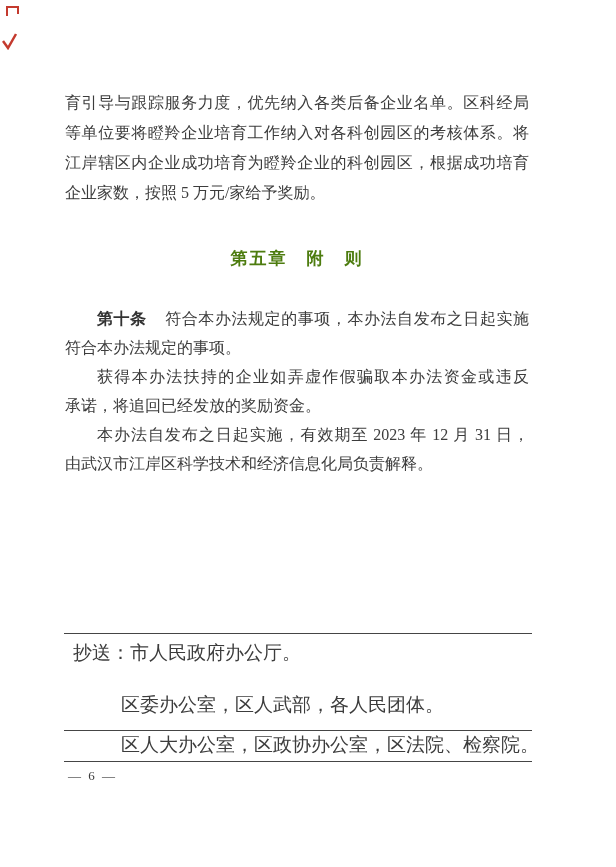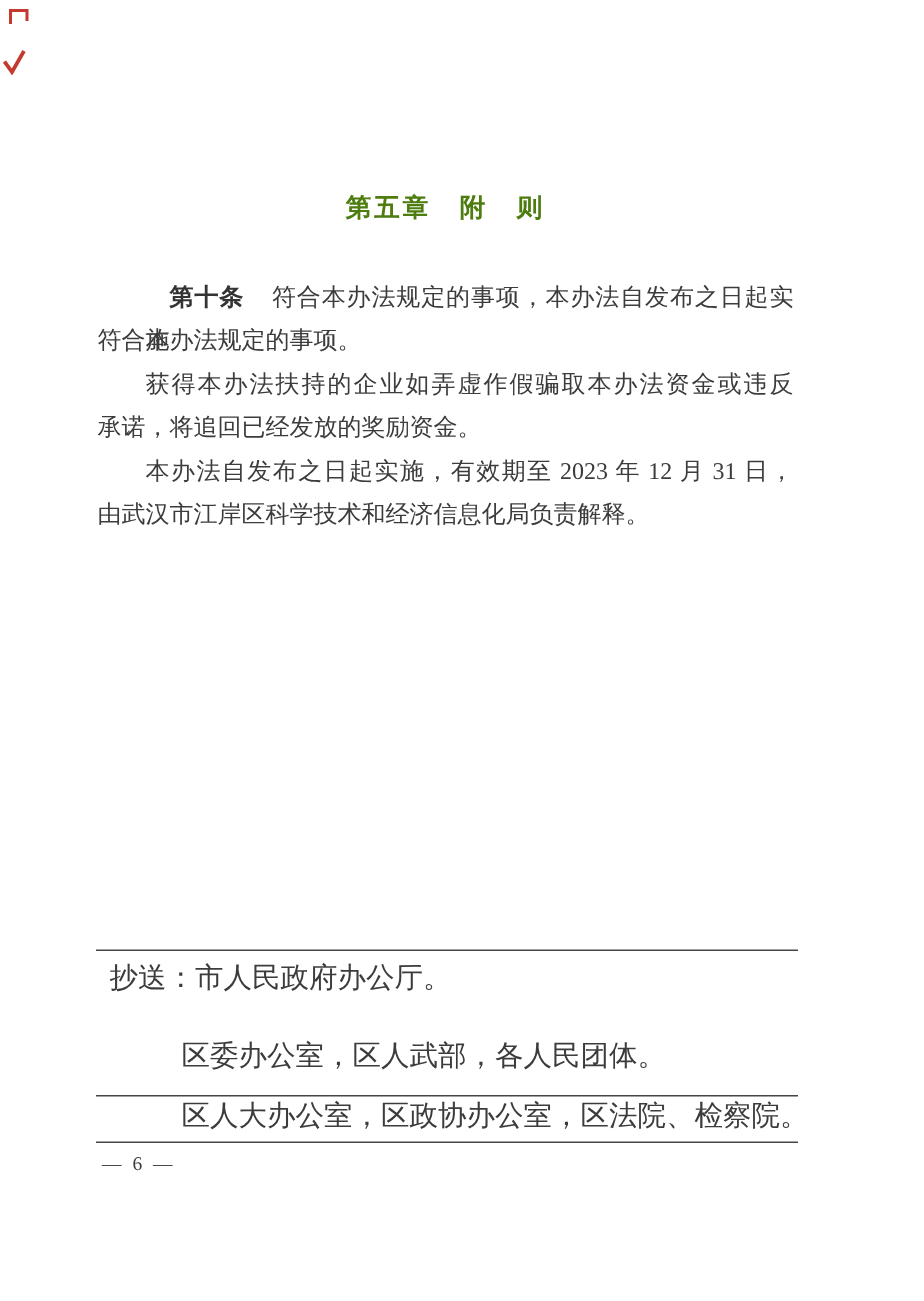--- a/index.html
+++ b/index.html
@@ -21,21 +21,21 @@
     white-space:nowrap;
   }
   .s29 .line{line-height:29px;height:29px;}
   .just{
     white-space:normal;
     text-align:justify;
     text-align-last:justify;
     -moz-text-align-last:justify;
   }
   .indent{padding-left:32px;}
-  .bold{font-weight:700;color:#333;margin-left:16px;}
+  .bold{font-weight:700;color:#333;}
   .labelgap{display:inline-block;width:18px;}
   .chapter{
     margin:36px 0 0 0;padding:0;
     font-size:17px;font-weight:700;color:#4d7c0f;
     line-height:29px;height:29px;
     text-align:center;letter-spacing:2px;
   }
   .blk{margin:0;}
   .m-art{margin-top:31px;}
   .rule{
@@ -76,20 +76,26 @@
 
   <svg class="mark mark1" width="14" height="12" viewBox="0 0 14 12">
     <path d="M1,10 L1,1 L12,1 L12,8" fill="none" stroke="#c43a2e" stroke-width="2"></path>
   </svg>
   <svg class="mark mark2" width="16" height="18" viewBox="0 0 16 18">
     <path d="M1,9 L6,16 L14,2" fill="none" stroke="#c43a2e" stroke-width="2.5"></path>
   </svg>
 
   <div class="content">
 
+    <div class="blk">
+      <div class="line just">育引导与跟踪服务力度，优先纳入各类后备企业名单。区科经局</div>
+      <div class="line just">等单位要将瞪羚企业培育工作纳入对各科创园区的考核体系。将</div>
+      <div class="line just">江岸辖区内企业成功培育为瞪羚企业的科创园区，根据成功培育</div>
+      <div class="line">企业家数，按照 5 万元/家给予奖励。</div>
+    </div>
 
     <div class="chapter">第五章　附　则</div>
 
     <div class="blk m-art s29">
       <div class="line just indent">
         <span class="bold">第十条</span><span class="labelgap"></span><span>符合本办法规定的事项，本办法自发布之日起实施</span>
       </div>
       <div class="line">符合本办法规定的事项。</div>
     </div>
 

